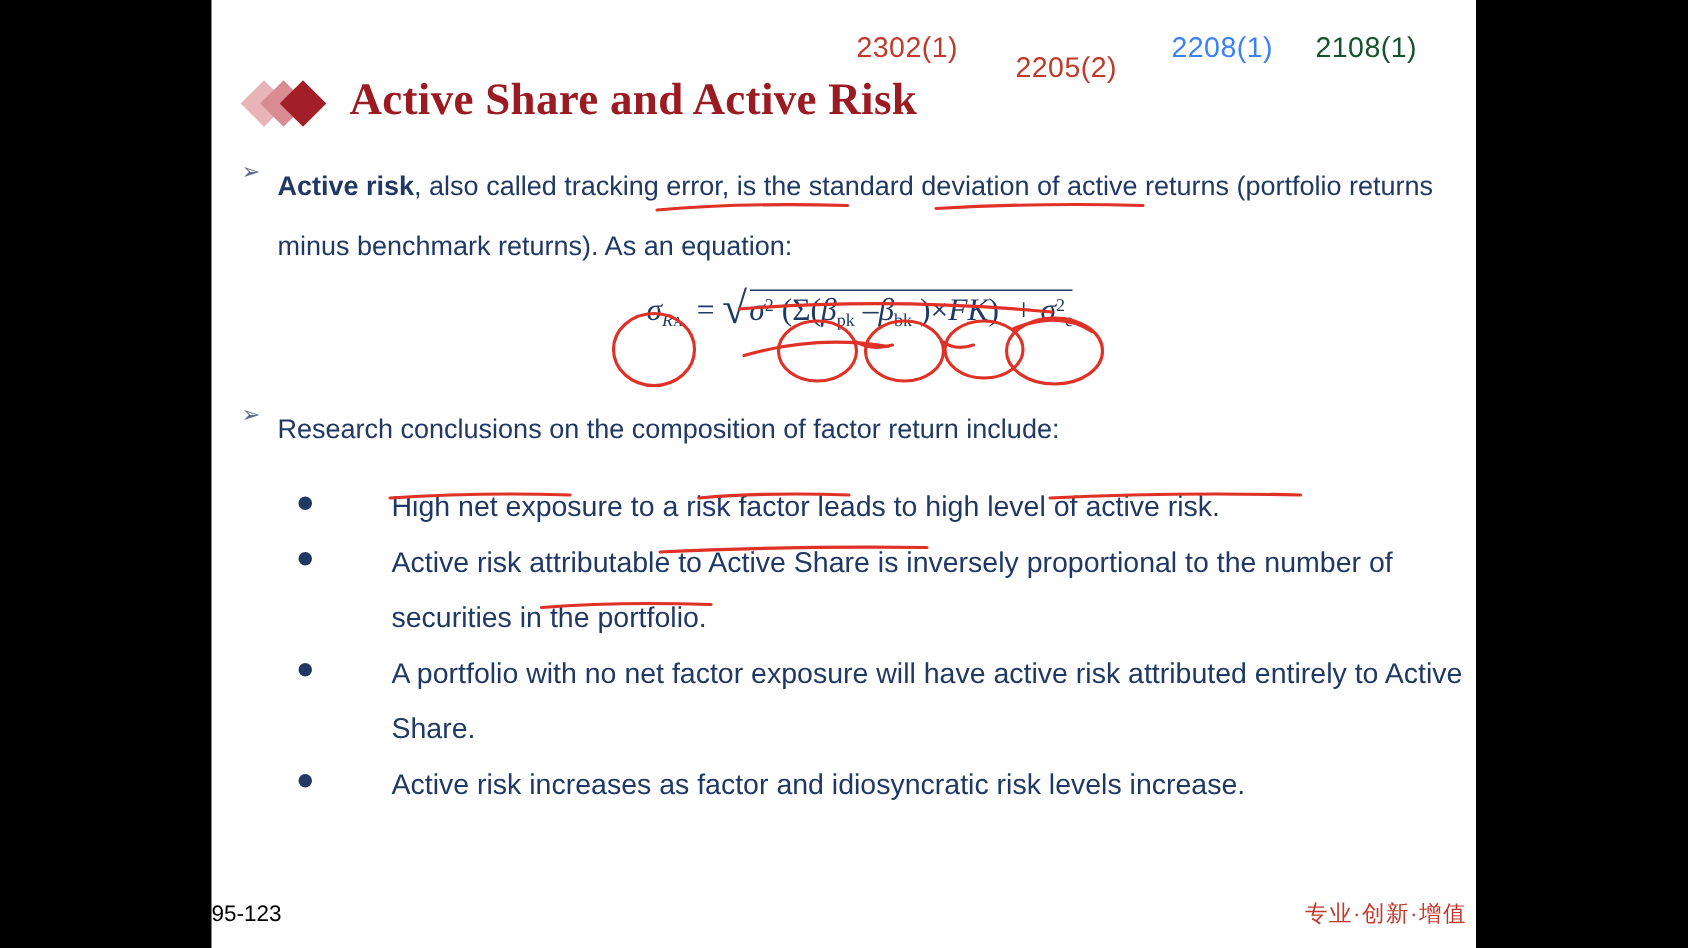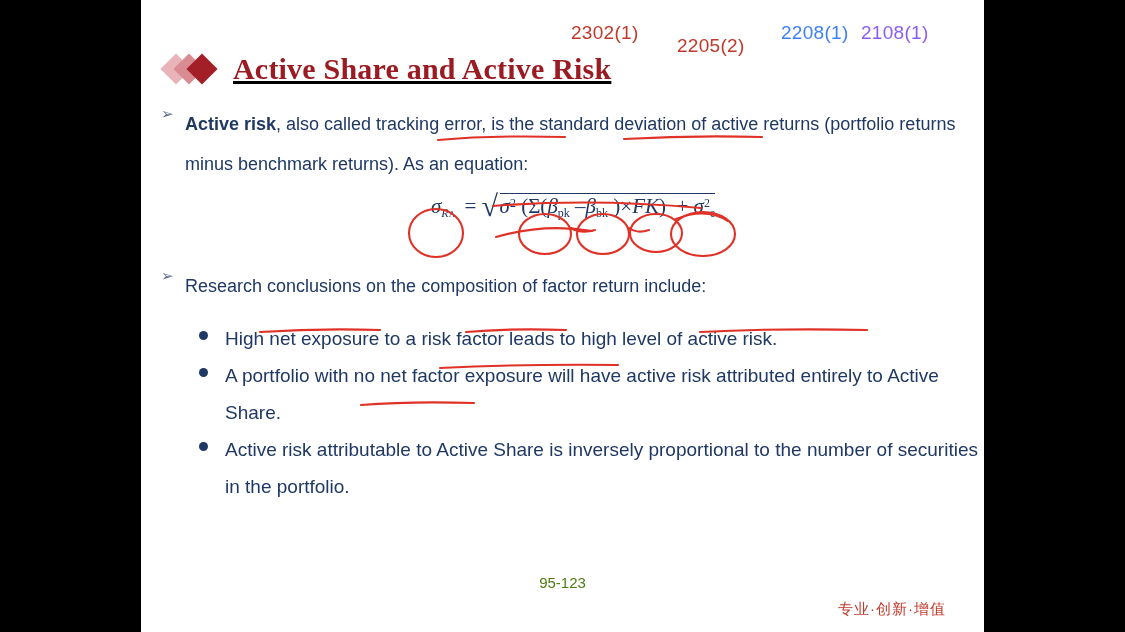--- a/index.html
+++ b/index.html
@@ -14,24 +14,24 @@
   }
 
   
   .codes{position:absolute;top:22px;left:0;width:843px;height:30px;}
   .code{
     position:absolute;font-size:19px;letter-spacing:0.3px;white-space:nowrap;
   }
   .code.c1{left:430px;color:#c0392b;}
   .code.c2{left:536px;color:#c0392b;margin-top:13px;}
   .code.c3{left:640px;color:#3b82f6;}
-  .code.c4{left:720px;color:#8b5cf6;}
-
-  
-  .title-row{position:absolute;left:24px;top:50px;display:flex;align-items:flex-end;text-decoration:underline;}
+  .code.c4{left:736px;color:#14532d;}
+
+  
+  .title-row{position:absolute;left:24px;top:50px;display:flex;align-items:flex-start;}
   .diamonds{position:relative;width:62px;height:36px;margin-right:6px;}
   .diamonds span{
     position:absolute;top:8px;width:22px;height:22px;transform:rotate(45deg);
   }
   .diamonds span.d1{left:0;background:#e8b4b8;}
   .diamonds span.d2{left:13px;background:#d98b92;}
   .diamonds span.d3{left:26px;background:#a31f28;}
   .title-text{
     font-size:30px;font-weight:bold;color:#9b1b22;letter-spacing:0.2px;
     font-family:"Liberation Serif", serif;
@@ -40,21 +40,21 @@
   
   .body{position:absolute;left:0;top:104px;width:843px;}
   .lvl1{position:relative;padding-left:44px;margin-bottom:4px;}
   .lvl1 .arrow{
     position:absolute;left:20px;top:1px;color:#5a6b8c;font-size:15px;
   }
   .lvl1 p{
     margin:0;font-size:18px;line-height:40px;color:#1f3864;
   }
   .lvl1 p .bold{font-weight:bold;}
-  .lvl2{position:relative;padding-left:84px;}
+  .lvl2{position:relative;padding-left:120px;}
   .lvl2 .dot{
     position:absolute;left:58px;top:11px;width:9px;height:9px;border-radius:50%;
     background:#1f3864;
   }
   .lvl2 p{margin:0;font-size:19px;line-height:37px;color:#1f3864;}
   .gap{height:10px;}
 
   
   .formula{
     position:absolute;left:0;top:0;width:843px;height:70px;
@@ -72,25 +72,25 @@
   .radical .bar{
     position:absolute;left:14px;right:0;top:-1px;border-top:1.3px solid #1f3864;
   }
   .ital{font-style:italic;}
 
   
   .ann{position:absolute;pointer-events:none;}
 
   
   .pagenum{
-    position:absolute;left:0;top:574px;width:843px;text-align:center;
-    font-size:15px;color:#4d7c0f;
+    position:absolute;left:0;top:601px;width:843px;text-align:left;
+    font-size:15px;color:#000000;
   }
   .brand{
-    position:absolute;right:38px;top:600px;font-size:15px;color:#c0392b;
+    position:absolute;right:6px;top:600px;font-size:15px;color:#c0392b;
     letter-spacing:1px;
   }
 </style>
 </head>
 <body>
 
 <div class="stage">
   <div class="slide">
 
     <div class="codes">
@@ -139,28 +139,32 @@
 
       <div class="gap"></div>
 
       <div class="lvl2">
         <span class="dot"></span>
         <p>High net exposure to a risk factor leads to high level of active risk.</p>
       </div>
 
       <div class="lvl2">
         <span class="dot"></span>
+        <p>Active risk attributable to Active Share is inversely proportional to the number of securities in the portfolio.</p>
+      </div>
+
+      <div class="lvl2">
+        <span class="dot"></span>
         <p>A portfolio with no net factor exposure will have active risk attributed entirely to Active Share.</p>
       </div>
 
       <div class="lvl2">
         <span class="dot"></span>
-        <p>Active risk attributable to Active Share is inversely proportional to the number of securities in the portfolio.</p>
-      </div>
-
+        <p>Active risk increases as factor and idiosyncratic risk levels increase.</p>
+      </div>
     </div>
 
     <svg class="ann" width="843" height="632" viewBox="0 0 843 632" style="left:0;top:0;">
       <g stroke="#e03127" stroke-width="2.1" fill="none" stroke-linecap="round">
 
         <path d="M297 140 q55 -5 127 -3"></path>
 
         <path d="M483 139 q70 -4 138 -2"></path>
 
         <ellipse cx="295" cy="233" rx="27" ry="24"></ellipse>

